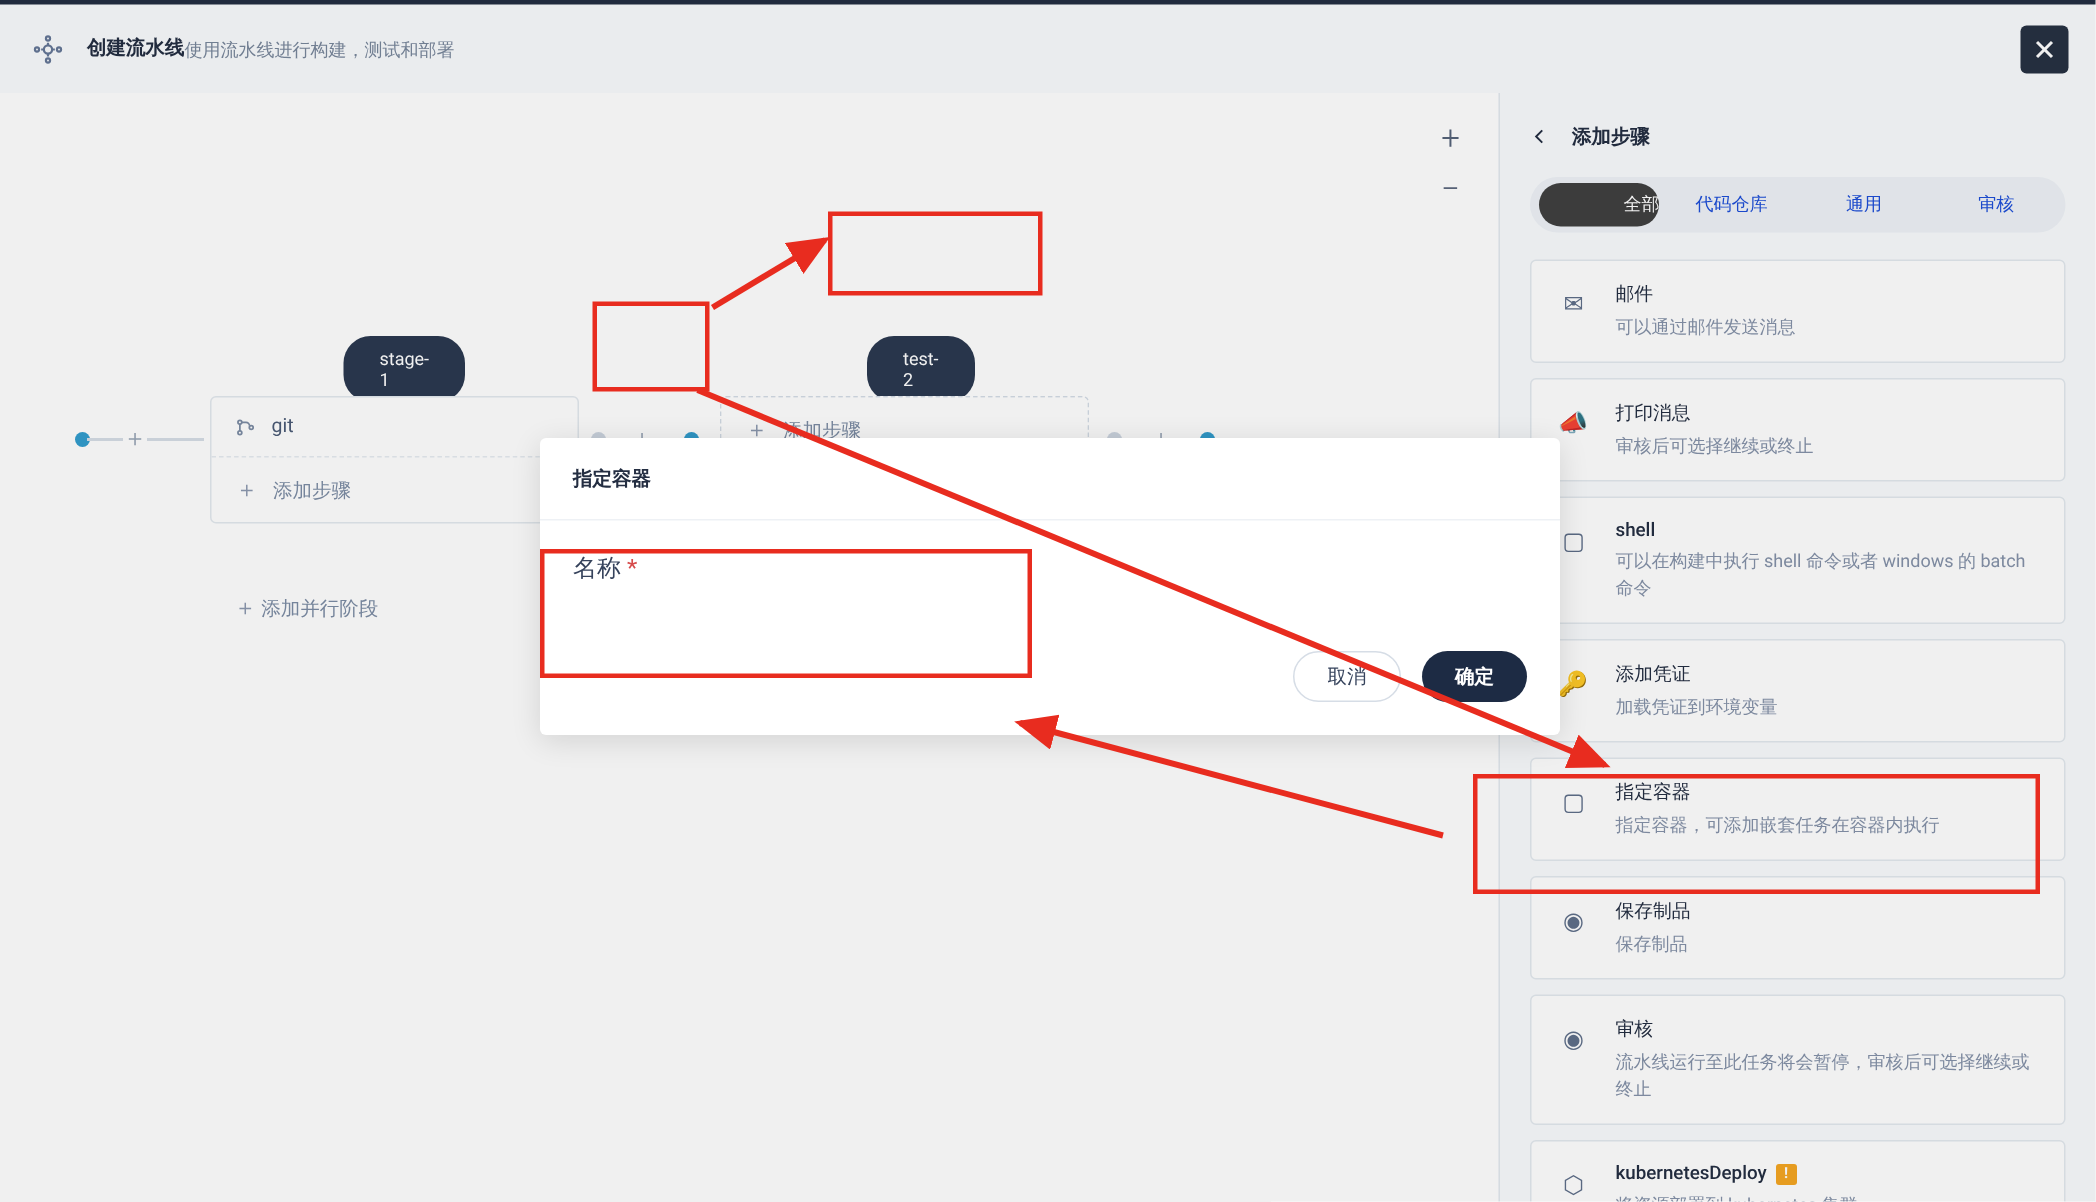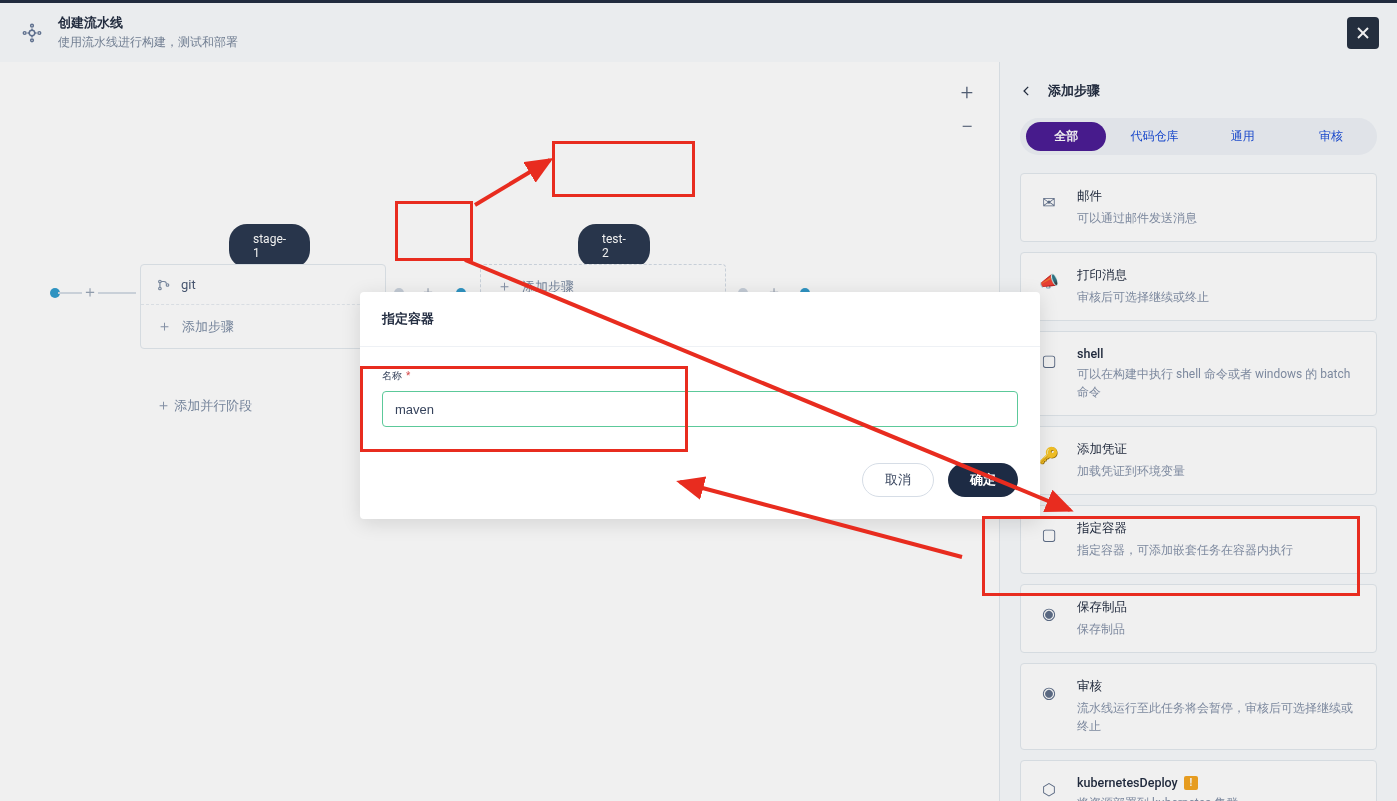--- a/index.html
+++ b/index.html
@@ -8,21 +8,21 @@
   width: 1397px; height: 801px; overflow: hidden;
   background: #fff;
   color: #242e42;
   position: relative;
 }
 
 .veil { position:absolute; inset:0; background:rgba(0,0,0,0.06); z-index:50; pointer-events:none;}
 
 .topbar { position:absolute; top:0; left:0; right:0; height:62px; border-top:3px solid #242e42; background:#f9fbfd; display:flex; align-items:center; padding:0 18px; z-index:10;}
 .topbar .logo { width:28px;height:28px; margin-right:12px; display:flex; align-items:center; justify-content:center; color:#657797;}
-.topbar .title-block { display:flex; flex-direction:column; }
+.topbar .title-block { display:flex; flex-direction:row; }
 .topbar .title { font-size:13px; font-weight:600; color:#242e42;}
 .topbar .subtitle { font-size:12px; color:#79879c; margin-top:2px;}
 .closebtn { margin-left:auto; width:32px;height:32px; border-radius:4px; background:#273142; color:#fff; display:flex; align-items:center; justify-content:center; cursor:pointer;}
 
 .zoom { position:absolute; top:82px; right:416px; display:flex; flex-direction:column; gap:14px; z-index:15;}
 .zoom .z { width:28px;height:20px; display:flex; align-items:center; justify-content:center; color:#56637a; cursor:pointer; font-size:22px; font-weight:300;}
 
 .canvas { position:absolute; top:62px; left:0; right:398px; bottom:0; background:#fff;}
 
 .graph { position:absolute; top:100px; left:50px;}
@@ -35,31 +35,31 @@
 .stagecard .row { padding:12px 16px; display:flex; align-items:center; gap:10px; color:#4b5b76; font-size:13px; border-bottom:1px dashed #e6ebf1;}
 .stagecard .row:last-child { border-bottom:none;}
 .stagecard .row.addstep { color:#7d8da5;}
 .addparallel { position:absolute; width:246px; font-size:13px; color:#7d8da5; padding:12px 16px;}
 .dashedbox { border:1px dashed #d4dce6; border-radius:4px;}
 
 .rpanel { position:absolute; top:62px; right:0; width:398px; bottom:0; background:#f9fbfd; border-left:1px solid #e3e9ef; padding:20px; z-index:20; overflow:hidden;}
 .rpanel .backrow { display:flex; align-items:center; gap:14px; font-size:13px; font-weight:600; color:#242e42; margin-bottom:18px;}
 .tabs { display:flex; align-items:center; gap:8px; background:#eef2f7; border-radius:20px; padding:4px 6px; margin-bottom:18px;}
 .tabs .tab { flex:1; text-align:center; font-size:12px; color:#1d4ed8; padding:6px 0; border-radius:16px; cursor:pointer;}
-.tabs .tab.active { background:#4c1d95; color:#fff; font-weight:700;}
+.tabs .tab.active { background:#404040; color:#fff; font-weight:400;text-align:right;}
 .steplist { display:flex; flex-direction:column; gap:10px;}
 .stepitem { background:#fff; border:1px solid #e3e9ef; border-radius:4px; padding:14px 16px; display:flex; align-items:flex-start; gap:16px; cursor:pointer;}
 .stepitem .ico { width:24px; min-width:24px; height:24px; display:flex; align-items:center; justify-content:center; border-radius:4px; margin-top:2px; color:#5f6f8a;}
 .stepitem .stext .t { font-size:12.5px; color:#242e42; font-weight:500; display:flex; align-items:center; gap:6px;}
 .stepitem .stext .d { font-size:12px; color:#8592a9; margin-top:4px; line-height:1.5;}
 
 .modal { position:absolute; left:360px; top:292px; width:680px; background:#fff; border-radius:4px; box-shadow:0 4px 20px rgba(0,0,0,0.12); z-index:100;}
 .modal .mhd { padding:18px 22px; font-size:13px; font-weight:600; border-bottom:1px solid #eef1f5;}
 .modal .mbody { padding:22px;}
-.modal .label { font-size:10px; color:#36435c; margin-bottom:8px;}
+.modal .label { font-size:16px; color:#36435c; margin-bottom:8px;}
 .modal .label .req{color:#d64b4b; margin-left:4px;}
 .modal input[type=text] { width:100%; height:36px; border:1px solid #5cc99a; border-radius:4px; padding:0 12px; font-size:13px; color:#36435c; outline:none;}
 .modal .mft { padding:14px 22px 22px; display:flex; justify-content:flex-end; gap:14px;}
 .btn { height:34px; padding:12px 22px; border-radius:18px; font-size:13px; cursor:pointer; display:flex; align-items:center; border:none;}
 .btn-default { background:#fff; border:1px solid #d6dde6; color:#36435c;}
 .btn-primary { background:#1d2b44; color:#fff; font-weight:700;}
 
 .redbox { position:absolute; border:3px solid #e82c1f; z-index:200; pointer-events:none;}
 .arrow { position:absolute; z-index:200; pointer-events:none;}
 svg { display:block;}
@@ -231,21 +231,20 @@
     </div>
   </div>
 </div>
 
 <div class="veil"></div>
 
 <div class="modal">
   <div class="mhd">指定容器</div>
   <div class="mbody">
     <div class="label"><span>名称</span><span class="req">*</span></div>
-    <input type="text" value="maven" style="">
   </div>
   <div class="mft">
     <button class="btn btn-default">取消</button>
     <button class="btn btn-primary">确定</button>
   </div>
 </div>
 
 <div class="redbox" style="left:552px; top:141px; width:143px; height:56px;"></div>
 <div class="redbox" style="left:395px; top:201px; width:78px; height:60px;"></div>
 <div class="redbox" style="left:360px; top:366px; width:328px; height:86px;"></div>

